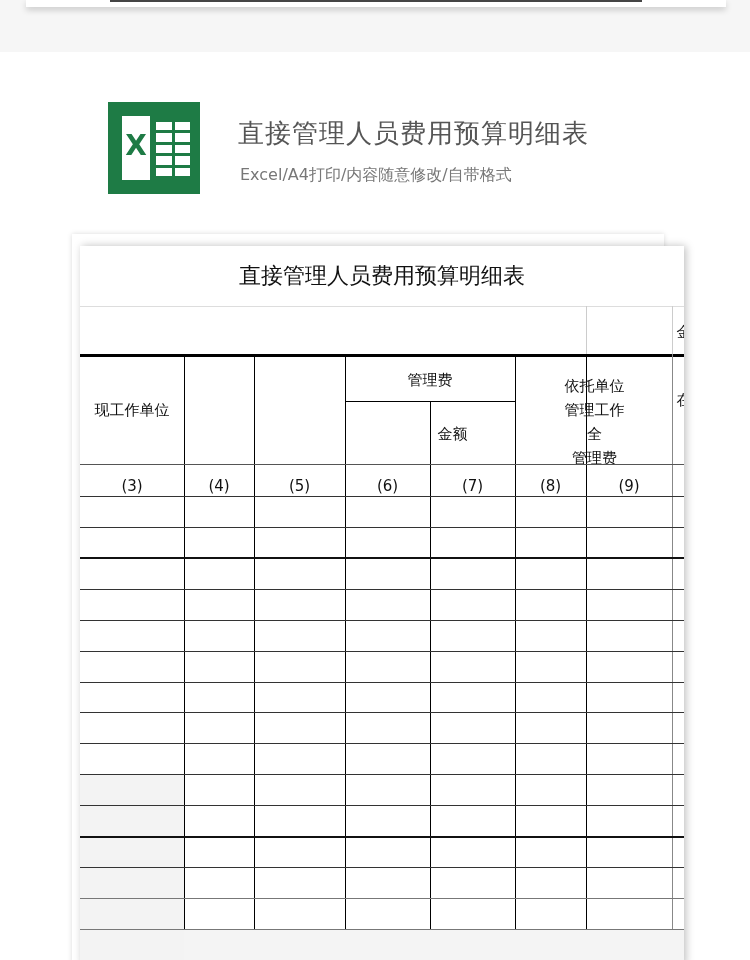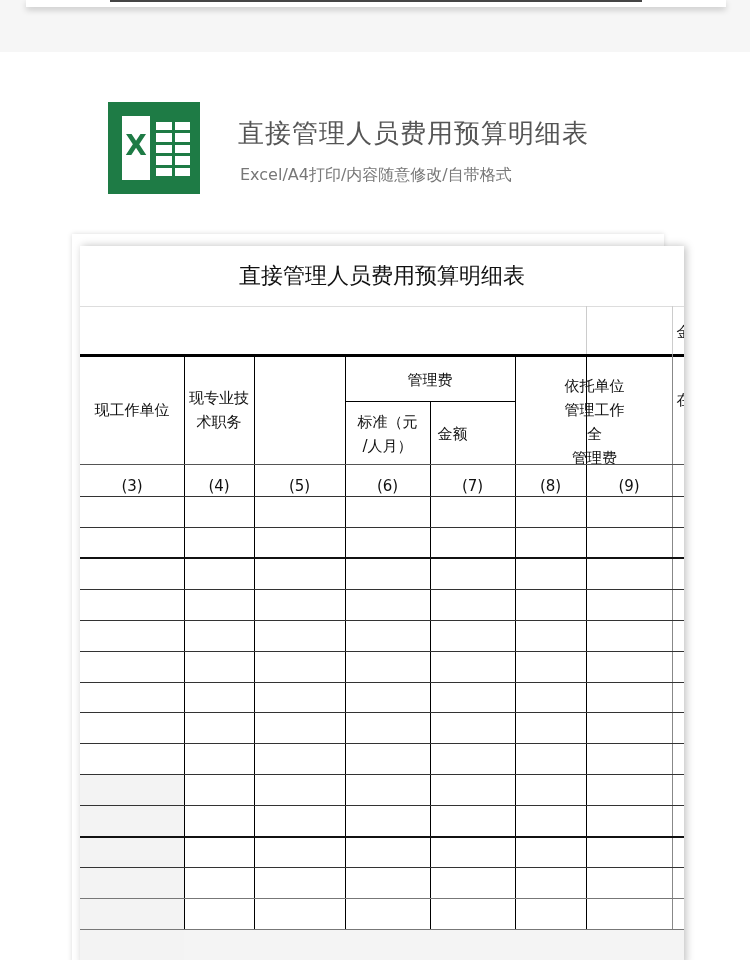--- a/index.html
+++ b/index.html
@@ -70,29 +70,21 @@
   <div class="vl" style="left:174px;top:108px;height:612px;"></div>
   <div class="vl" style="left:265px;top:108px;height:612px;"></div>
   <div class="vl" style="left:350px;top:155px;height:565px;"></div>
   <div class="vl" style="left:435px;top:108px;height:612px;"></div>
   <div class="vl" style="left:506px;top:108px;height:612px;"></div>
   <div class="vl g" style="left:592px;top:108px;height:612px;"></div>
 
   <div class="hl" style="left:265px;width:170px;top:155px;background:#000;"></div>
 
   <div class="hd" style="left:0;width:104px;top:152px;">现工作单位</div>
-  <div class="hd" style="left:104px;width:70px;top:140px;">
-    <div>现专业技</div>
-      <div>术职务</div>
-  </div>
   <div class="hd" style="left:265px;width:170px;top:122px;">管理费</div>
-  <div class="hd" style="left:265px;width:85px;top:164px;">
-    <div>标准（元</div>
-      <div>/人月）</div>
-  </div>
   <div class="hd" style="left:330px;width:85px;top:176px;">金额</div>
   <div class="hd" style="left:435px;width:71px;top:128px;padding-left:44px;">
     <div>依托单位</div>
       <div>管理工作全</div>
       <div>管理费</div>
   </div>
   <div class="hd" style="left:594px;width:20px;top:142px;">在</div>
 
   <div class="hl" style="left:0;width:604px;top:218px;background:#555;"></div>
 

